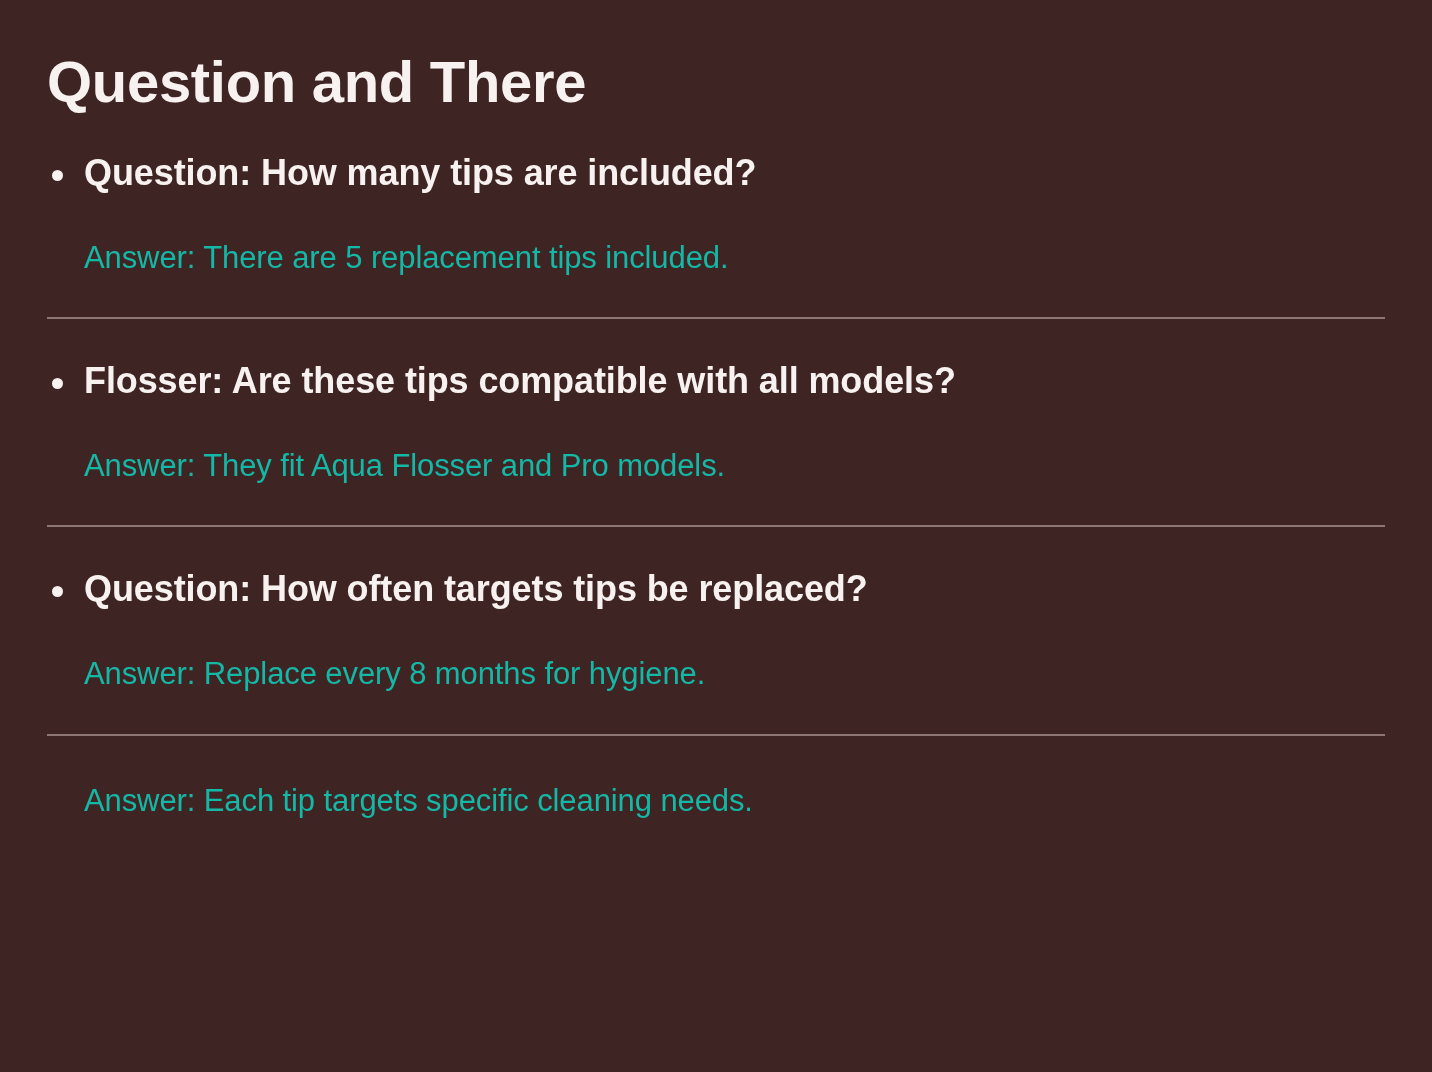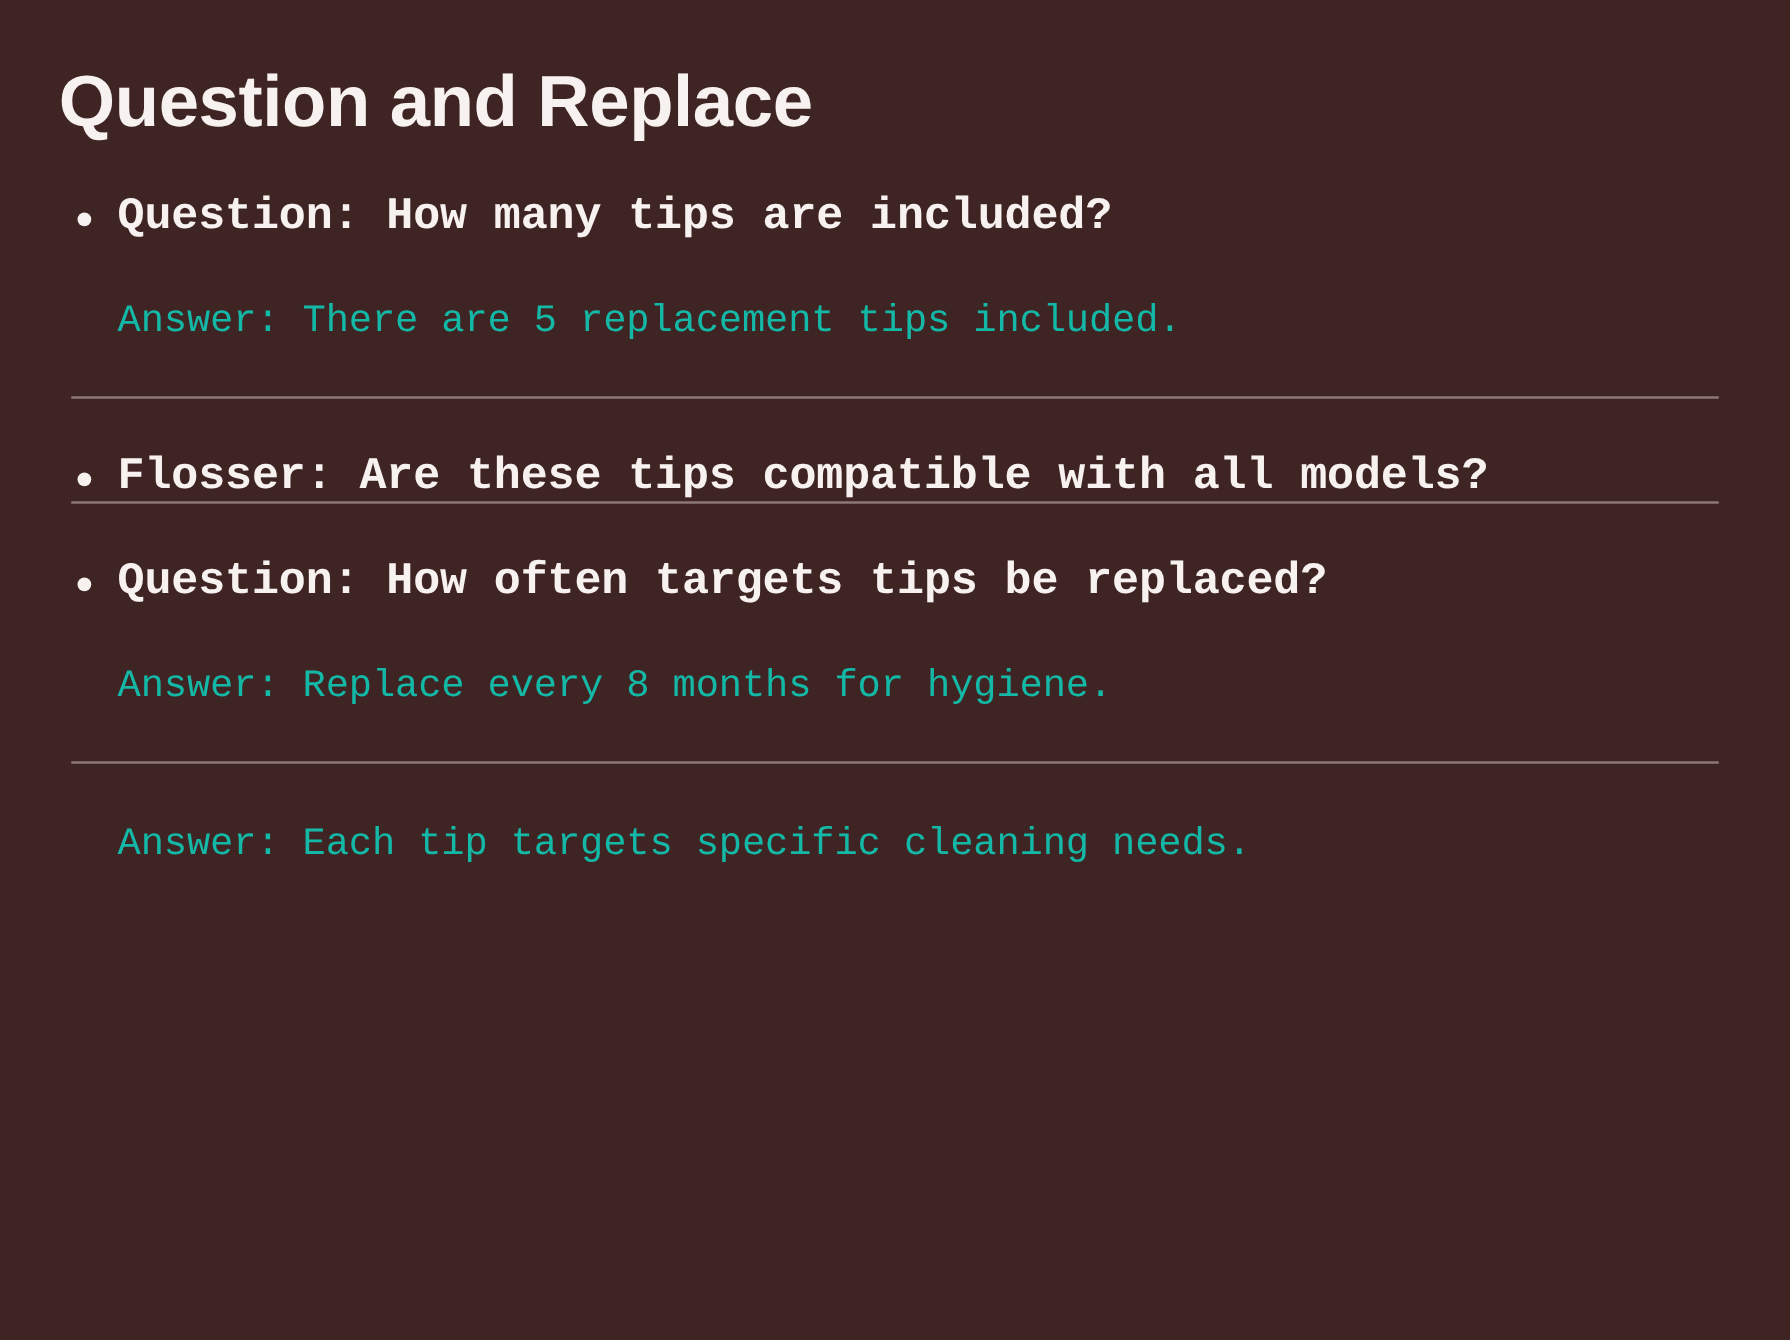--- a/index.html
+++ b/index.html
@@ -36,22 +36,21 @@
   .qa-list {
     list-style: none;
     margin: 0;
     padding: 0;
   }
 
   .qa-item {
     position: relative;
     border-bottom: 2px solid #8D7676;
     padding: 0;
-    margin: 10px;
-    font-family: Liberation Mono, monospace;
+    margin: 0;
   }
   .qa-item.is-last {
     border-bottom: none;
   }
 
   .qa-question {
     position: relative;
     padding-left: 37px;
     font-size: 36px;
     font-weight: bold;
@@ -81,37 +80,38 @@
 
   
   .qa-item .qa-question { margin-top: 41px; }
   .qa-item .qa-answer   { margin-top: 46px; margin-bottom: 41px; }
 </style>
 </head>
 <body>
 
 <div class="panel">
 
-  <h1 class="panel-title">Question and Replace</h1>
+  <h1 class="panel-title">Question and There</h1>
 
   <ul class="qa-list">
 
     <li class="qa-item">
       <div class="qa-question">
         <span class="qa-bullet"></span>
         <span>Question: How many tips are included?</span>
       </div>
       <div class="qa-answer">Answer: There are 5 replacement tips included.</div>
     </li>
 
     <li class="qa-item">
       <div class="qa-question">
         <span class="qa-bullet"></span>
         <span>Flosser: Are these tips compatible with all models?</span>
       </div>
+      <div class="qa-answer">Answer: They fit Aqua Flosser and Pro models.</div>
     </li>
 
     <li class="qa-item">
       <div class="qa-question">
         <span class="qa-bullet"></span>
         <span>Question: How often targets tips be replaced?</span>
       </div>
       <div class="qa-answer">Answer: Replace every 8 months for hygiene.</div>
     </li>
 

